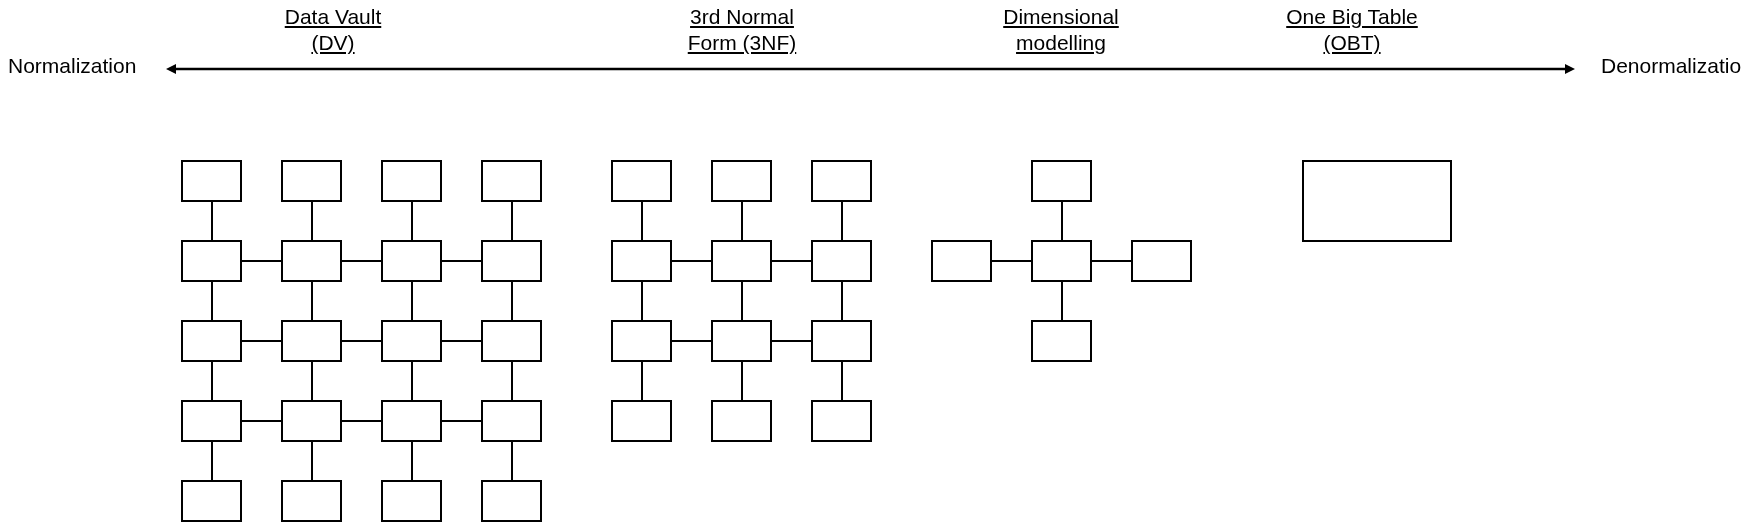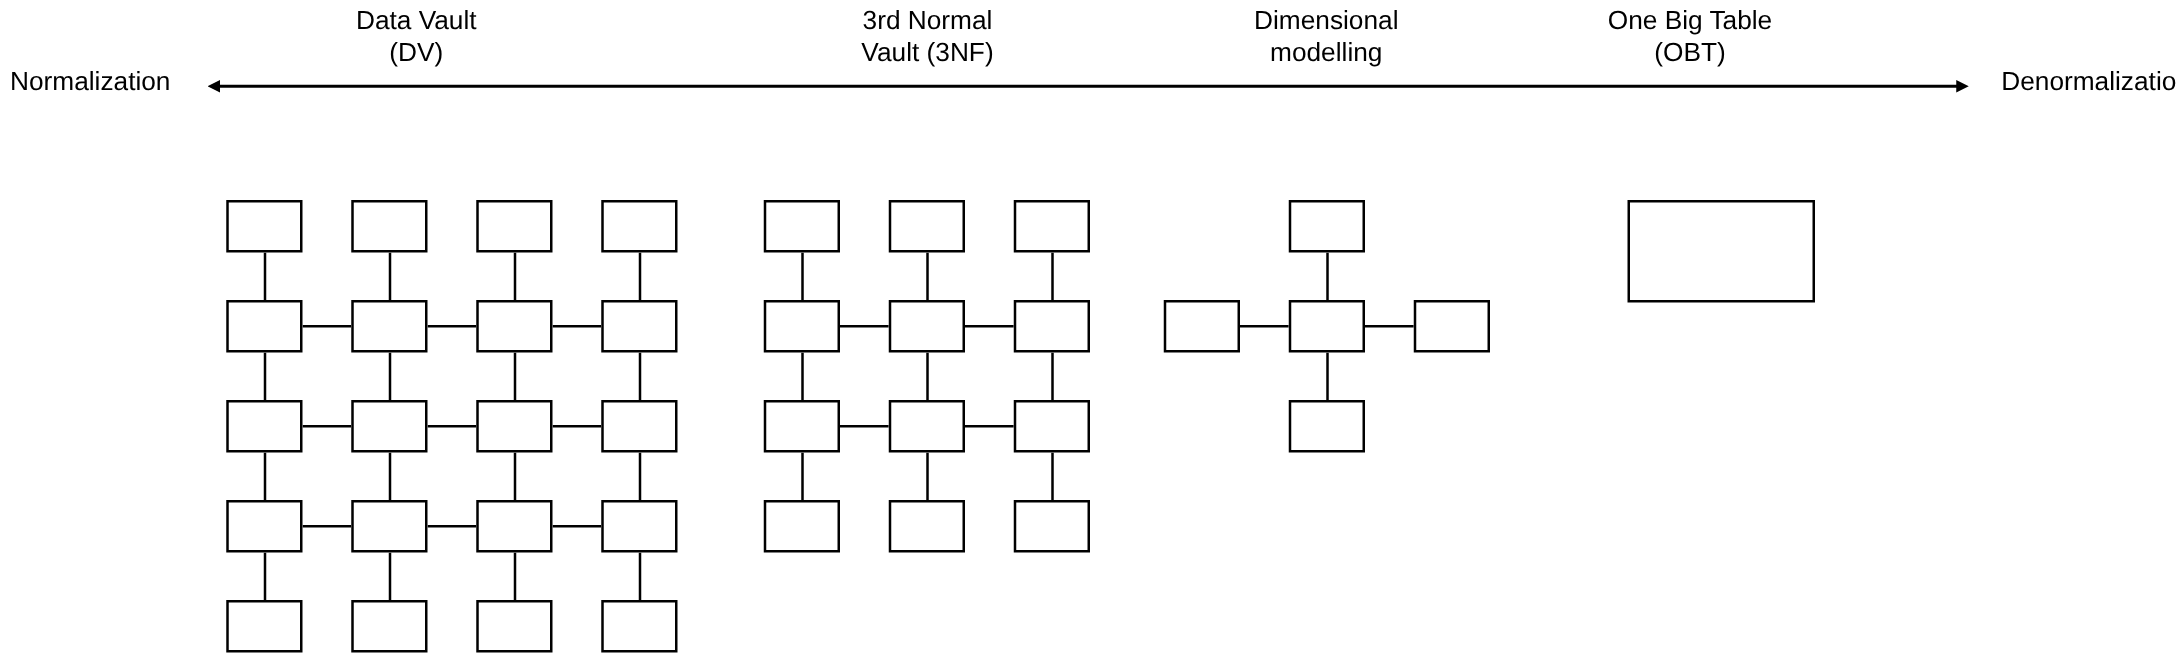--- a/index.html
+++ b/index.html
@@ -33,20 +33,21 @@
     left: 1601px;
     top: 55px;
   }
   .stage-label {
     position: absolute;
     font-size: 21px;
     line-height: 26px;
     text-align: center;
     color: #000000;
     white-space: pre-line;
+    text-decoration: underline;
   }
   #axis-arrow-svg {
     position: absolute;
     left: 0;
     top: 0;
     width: 1742px;
     height: 524px;
     pointer-events: none;
   }
   .node-box {
@@ -78,21 +79,21 @@
       <marker id="arrowEnd" markerWidth="12" markerHeight="12" refX="2" refY="5" orient="auto" markerUnits="userSpaceOnUse">
         <path d="M0,0 L10,5 L0,10 z" fill="#000000"></path>
       </marker>
     </defs>
     <line x1="176" y1="69" x2="1567" y2="69" stroke="#000000" stroke-width="2.5" marker-start="url(#arrowStart)" marker-end="url(#arrowEnd)"></line>
   </svg>
 
   <div class="stage-label" style="left:233px; top:4px; width:200px;">Data Vault
 (DV)</div>
   <div class="stage-label" style="left:642px; top:4px; width:200px;">3rd Normal
-Vault (3NF)</div>
+Form (3NF)</div>
   <div class="stage-label" style="left:1252px; top:4px; width:200px;">One Big Table
 (OBT)</div>
   <div class="stage-label" style="left:961px; top:4px; width:200px;">Dimensional
 modelling</div>
 
   <div id="models-layer">
       <div class="link-line link-v" style="left: 210.5px; top: 202px; height: 38px;"></div>
       <div class="link-line link-v" style="left: 310.5px; top: 202px; height: 38px;"></div>
       <div class="link-line link-v" style="left: 410.5px; top: 202px; height: 38px;"></div>
       <div class="link-line link-v" style="left: 510.5px; top: 202px; height: 38px;"></div>

